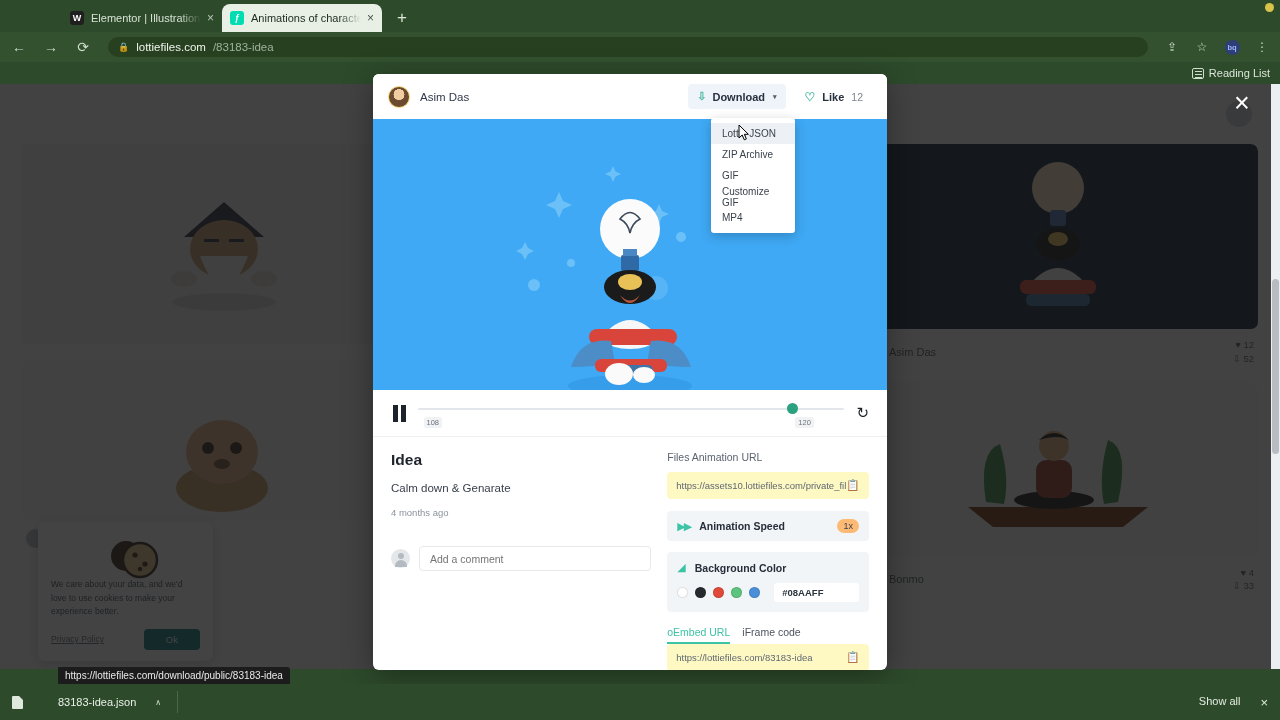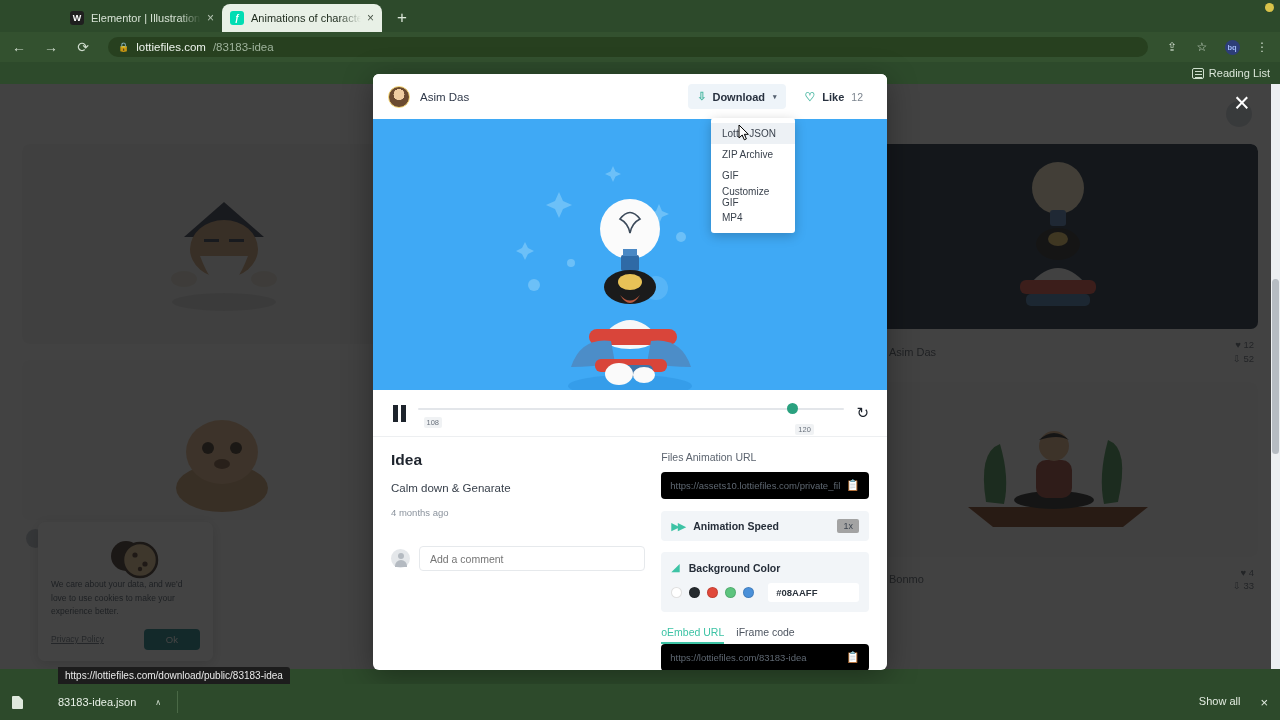--- a/index.html
+++ b/index.html
@@ -230,21 +230,21 @@
   .knob {
     position: absolute; left: 86.5%; top: 5px;
     width: 11px; height: 11px; border-radius: 50%; background: #2aa17f;
   }
   .tick {
     position: absolute; top: 19px;
     font-size: 7.5px; color: #6a727d;
     background: #f0f2f4; border-radius: 2px; padding: 1px 3px;
   }
   .tick.start { left: 6px; }
-  .tick.end { left: 88.5%; margin-top: 7px; }
+  .tick.end { left: 88.5%; }
   .loopbtn { font-size: 15px; color: #1d232c; }
 
   .mbody { display: flex; padding: 14px 18px 0 18px; gap: 16px; }
   .lcol { width: 270px; }
   .rcol { flex: 1; }
   .mtitle { font-size: 15.5px; font-weight: 700; color: #1d232c; }
   .mdesc { font-size: 11.5px; color: #39414c; margin-top: 13px; }
   .mago { font-size: 9.5px; color: #8b939d; margin-top: 13px; }
   .commentrow { display: flex; align-items: center; gap: 9px; margin-top: 28px; }
   .cav {
@@ -260,37 +260,37 @@
     width: 12px; height: 7px; border-radius: 6px 6px 0 0; background: #b4bac1;
   }
   .cinput {
     flex: 1; height: 25px; border: 1px solid #e6e9ec; border-radius: 4px;
     font-size: 10.5px; color: #9aa2ab; padding: 0 10px;
     background: #fff; font-family: inherit;
   }
 
   .rlabel { font-size: 10.5px; color: #5c646f; }
   .urlbox {
-    margin-top: 9px; height: 27px; background: #000000; border-radius: 4px;
-    display: flex; align-items: center; padding: 0 9px; gap: 6px;
+    margin-top: 9px; height: 27px; background: #fef9c3; border-radius: 4px;
+    display: flex; align-items: center; padding: 0 9px; 
   }
   .urlbox .txt {
     flex: 1; font-size: 9.5px; color: #5f6872;
     white-space: nowrap; overflow: hidden;
   }
   .copyic { font-size: 11px; color: #6b7480; }
   .prow {
     margin-top: 12px; background: #f2f5f8; border-radius: 4px;
     height: 30px; display: flex; align-items: center; padding: 0 10px; gap: 9px;
   }
   .prow .pi { color: #3dc3a5; font-size: 11px; letter-spacing: -2px; }
   .prow .plab { flex: 1; font-size: 10.5px; color: #262e39; font-weight: 700; }
   .prow .pval {
-    font-size: 9px; color: #3a434e; background: #a3a3a3;
-    border-radius: 2px; padding: 2px 6px;
+    font-size: 9px; color: #3a434e; background: #fdba74;
+    border-radius: 7px; padding: 2px 6px;
   }
   .bgblock {
     margin-top: 11px; background: #f2f5f8; border-radius: 4px;
     padding: 9px 10px 10px;
   }
   .bghead { display: flex; align-items: center; gap: 9px; }
   .bghead .pi { color: #3dc3a5; font-size: 11px; }
   .bghead .plab { font-size: 10.5px; color: #262e39; font-weight: 700; }
   .swatches { display: flex; align-items: center; gap: 7px; margin-top: 9px; }
   .sw {

